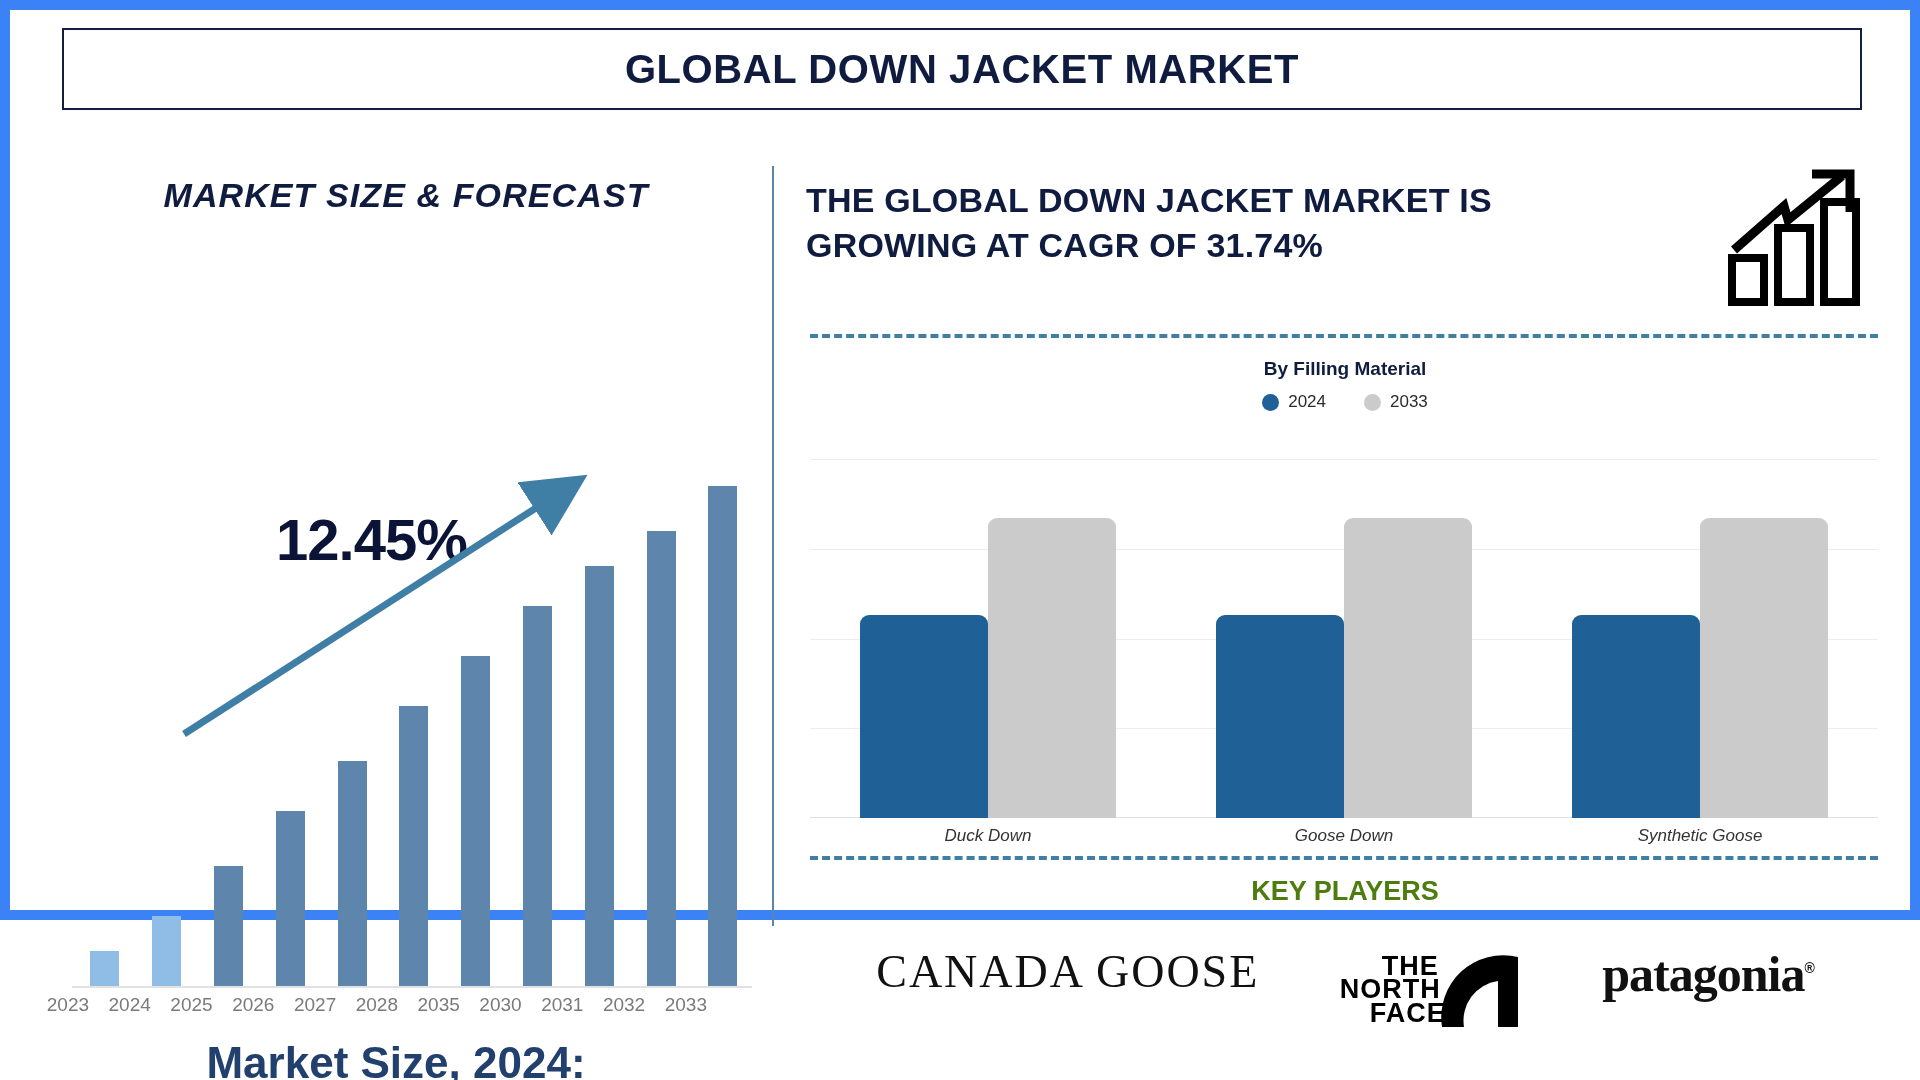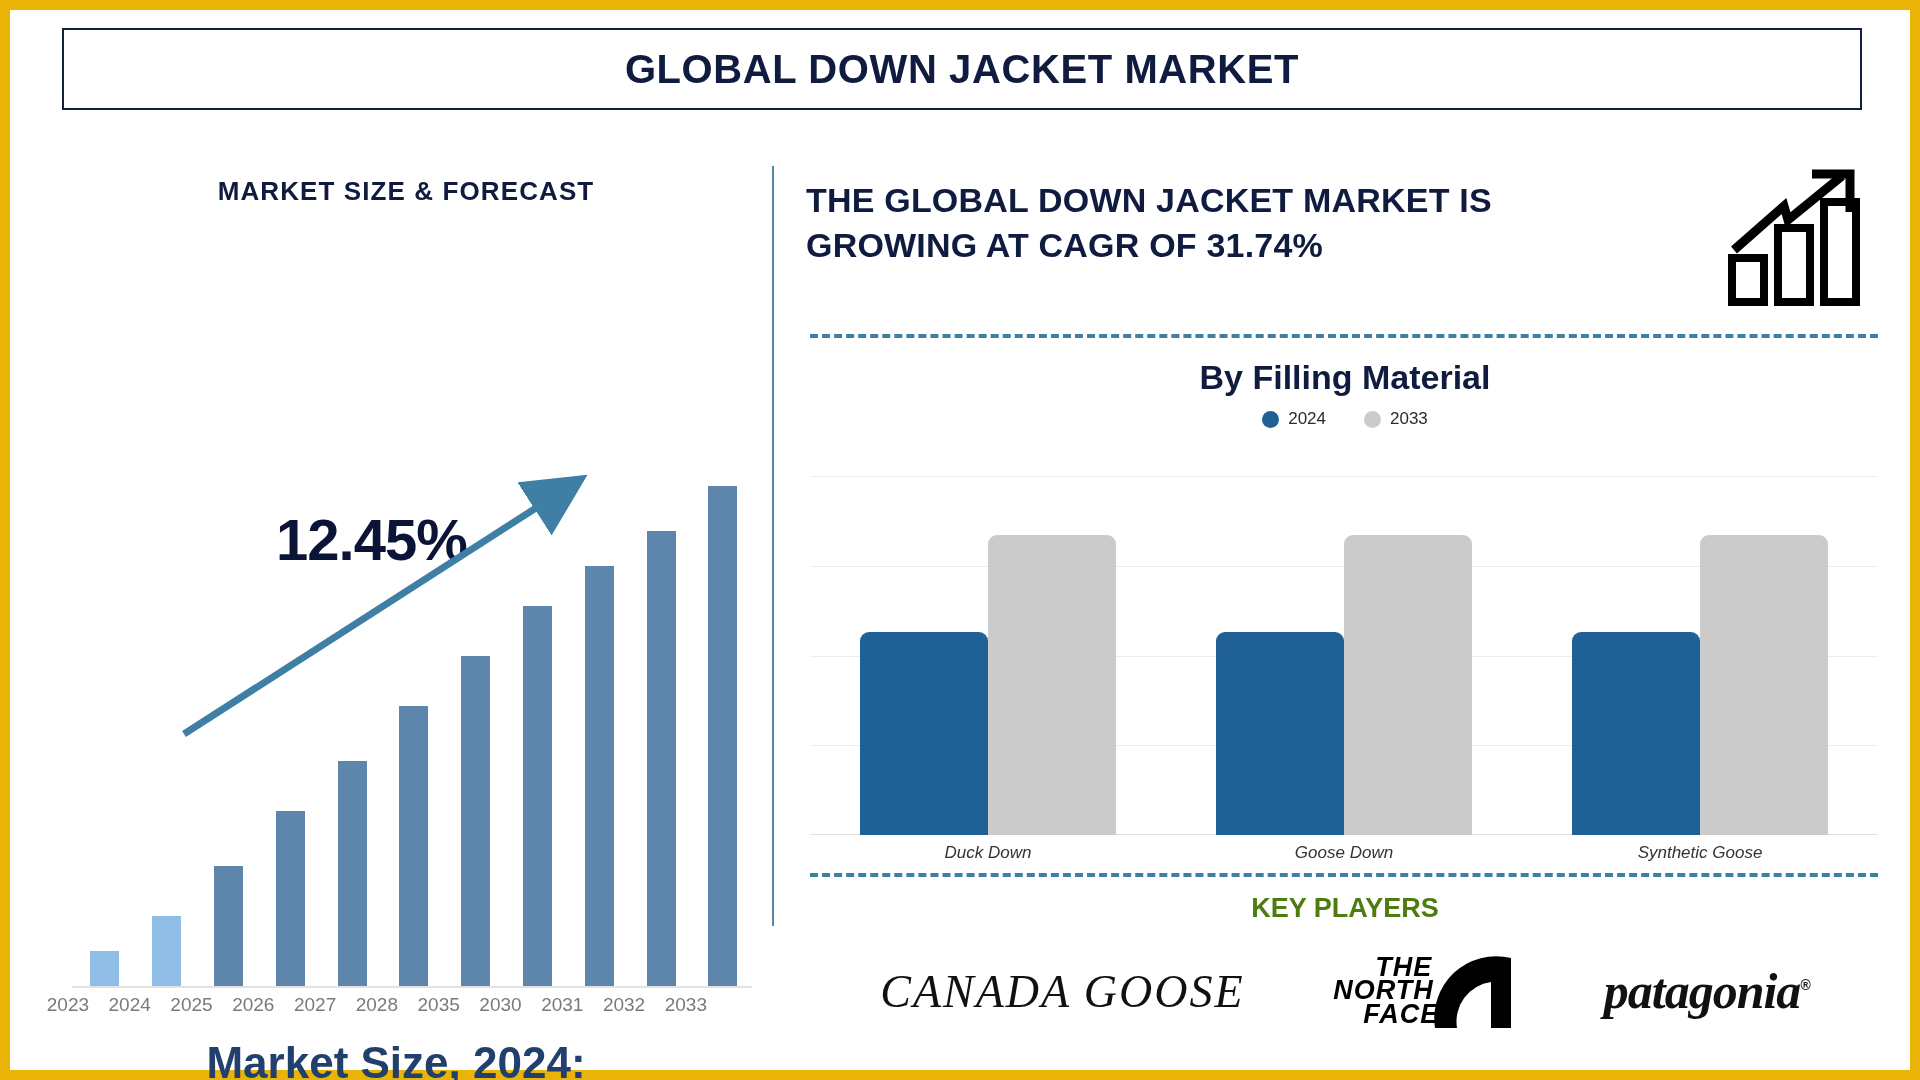--- a/index.html
+++ b/index.html
@@ -4,23 +4,23 @@
 <style>
   html,body{margin:0;padding:0;}
   body{
     width:1920px;height:1080px;
     background:#ffffff;
     font-family:"Liberation Sans", sans-serif;
     overflow:hidden;
   }
   #page{
     position:relative;
-    width:1920px;height:1080px;
+    width:1920px;height:920px;
     box-sizing:border-box;
-    border:10px solid #eab308;
+    border:10px solid #3b82f6;
     background:#ffffff;
   }
   #inner{
     position:relative;
     width:1900px;height:1060px;
     box-sizing:border-box;
     padding:18px 26px 10px 26px;
   }
 
   
@@ -53,23 +53,24 @@
   }
   .right-col{
     flex:1;
     position:relative;
     padding-left:10px;
   }
 
   
   .ms-heading{
     text-align:center;
-    font-size:26px;font-weight:bold;letter-spacing:1.1px;
+    font-size:34px;font-weight:bold;letter-spacing:1.1px;
     color:#101c3f;
     margin-top:40px;
+    font-style:italic;
   }
   .cagr-big{
     position:absolute;
     left:240px;top:370px;
     font-size:58px;font-weight:bold;
     color:#0b1436;
     letter-spacing:-1px;
   }
   .barchart{
     position:absolute;
@@ -137,21 +138,21 @@
     width:150px;height:140px;flex:0 0 150px;
     margin-left:8px;
   }
   .dashed-rule{
     height:0;
     border-top:4px dashed #3f7fa5;
     margin:28px 6px 0 4px;
   }
   .filling-title{
     text-align:center;
-    font-size:34px;font-weight:bold;
+    font-size:19px;font-weight:bold;
     color:#101c3f;
     margin-top:20px;
   }
   .legend{
     display:flex;justify-content:center;align-items:center;
     gap:38px;margin-top:12px;
   }
   .leg-item{display:flex;align-items:center;gap:9px;}
   .leg-dot{width:17px;height:17px;border-radius:50%;display:block;}
   .leg-label{font-size:17px;color:#2b2b2b;}
@@ -192,24 +193,23 @@
     border-top:4px dashed #3f7fa5;
     margin:10px 6px 0 4px;
   }
   .key-players{
     text-align:center;
     font-size:27px;font-weight:bold;
     color:#4d7c0f;
     margin-top:16px;
   }
   .logos{
-    display:flex;align-items:center;justify-content:space-around;
-    margin-top:22px;padding:0 30px;
+    display:flex;justify-content:space-around;
+    margin-top:38px;padding:0 30px;
     height:90px;
-    font-style:italic;
   }
   .logo-canada{
     font-family:"Liberation Serif", serif;
     font-size:46px;letter-spacing:2px;
     color:#111111;
   }
   .logo-tnf{
     position:relative;
     display:flex;align-items:center;
   }

